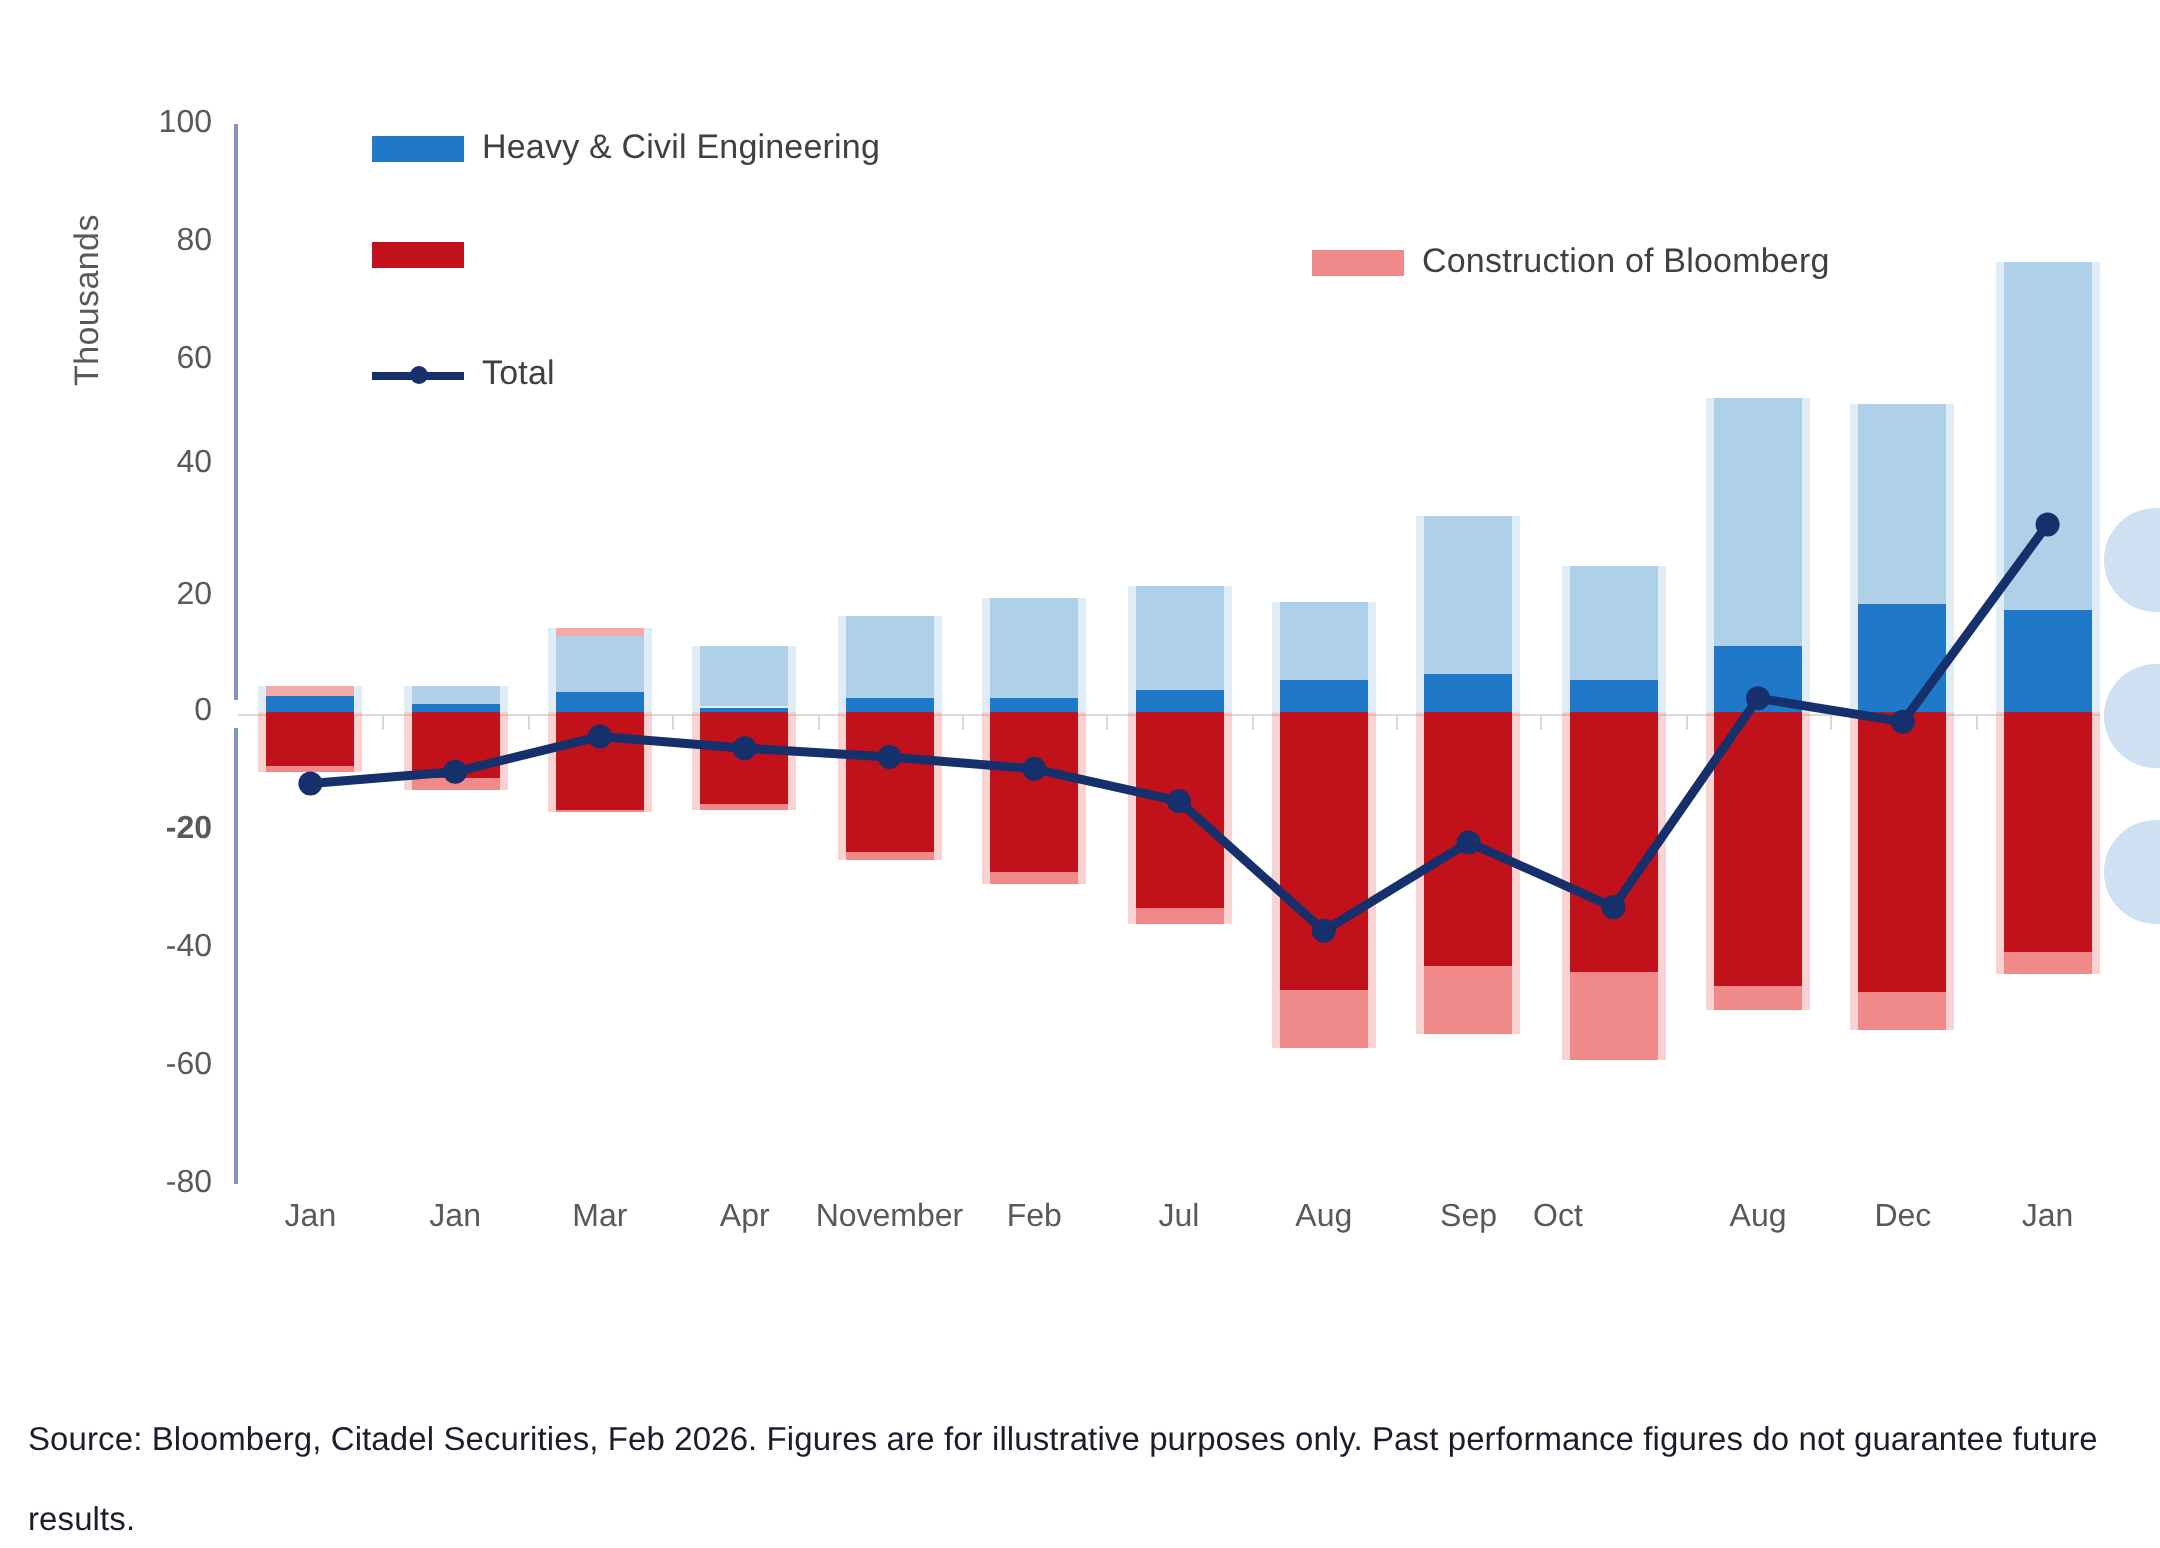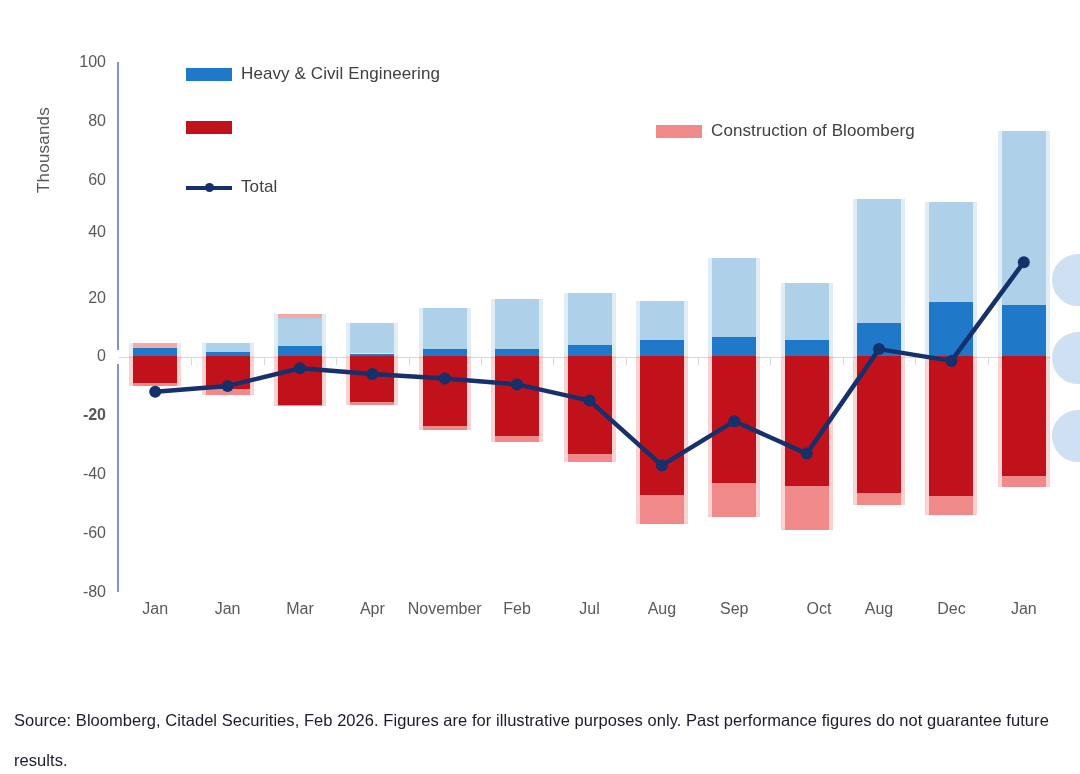--- a/index.html
+++ b/index.html
@@ -387,21 +387,21 @@
     <div id="x-labels">
         <div class="x-label" style="left: 36.1923px;">Jan</div>
         <div class="x-label" style="left: 108.577px;">Jan</div>
         <div class="x-label" style="left: 180.962px;">Mar</div>
         <div class="x-label" style="left: 253.346px;">Apr</div>
         <div class="x-label" style="left: 325.731px;">November</div>
         <div class="x-label" style="left: 398.115px;">Feb</div>
         <div class="x-label" style="left: 470.5px;">Jul</div>
         <div class="x-label" style="left: 542.885px;">Aug</div>
         <div class="x-label" style="left: 615.269px;">Sep</div>
-        <div class="x-label" style="left: 700px;">Oct</div>
+        <div class="x-label" style="left: 660px;">Oct</div>
         <div class="x-label" style="left: 760.038px;">Aug</div>
         <div class="x-label" style="left: 832.423px;">Dec</div>
         <div class="x-label" style="left: 904.808px;">Jan</div>
       </div>
 
     <div id="legend">
         <div class="legend-item" style="left: 0px; top: 0px;">
           <span class="legend-swatch" style="background: rgb(31, 120, 200);"></span>
           <span class="legend-text">Heavy &amp; Civil Engineering</span>
         </div>

